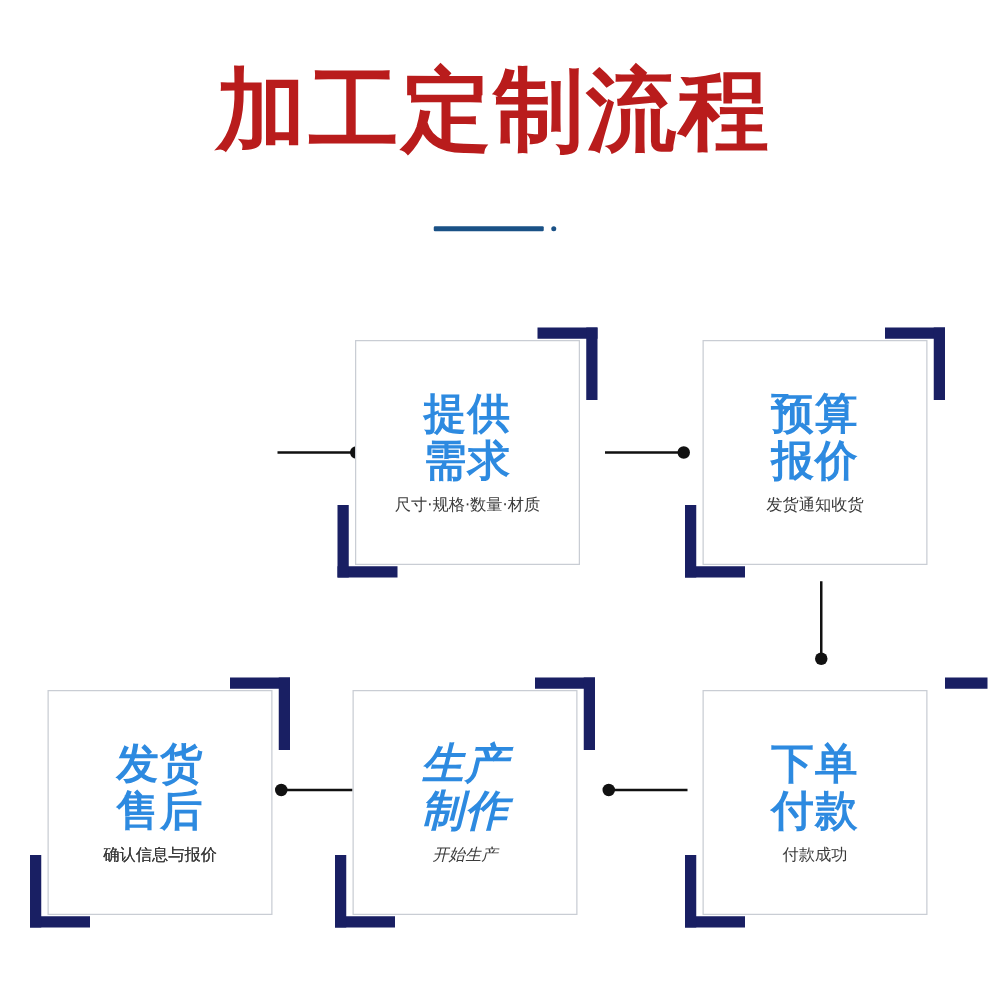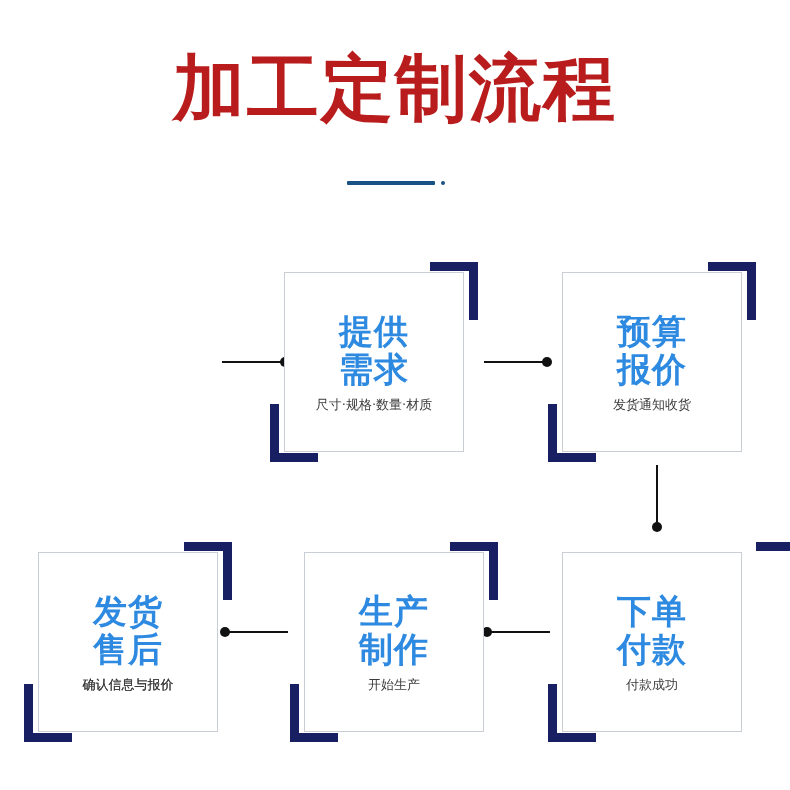--- a/index.html
+++ b/index.html
@@ -108,21 +108,21 @@
     left:0;top:0;width:100%;
     text-align:center;
     color:#3b3b3b;
   }
 
   
   #card-1{left:38px;top:272px;}
   #card-2{left:284px;top:272px;border-radius:17px;}
   #card-3{left:562px;top:272px;border-radius:23px;}
   #card-4{left:38px;top:552px;border-radius:32px;}
-  #card-5{left:304px;top:552px;}
+  #card-5{left:282px;top:552px;font-style:italic;}
   #card-6{left:562px;top:552px;padding-left:48px;}
 
   
   .conn-h{
     position:absolute;
     height:10px;
     z-index:1;
   }
   .conn-h .line{
     position:absolute;

